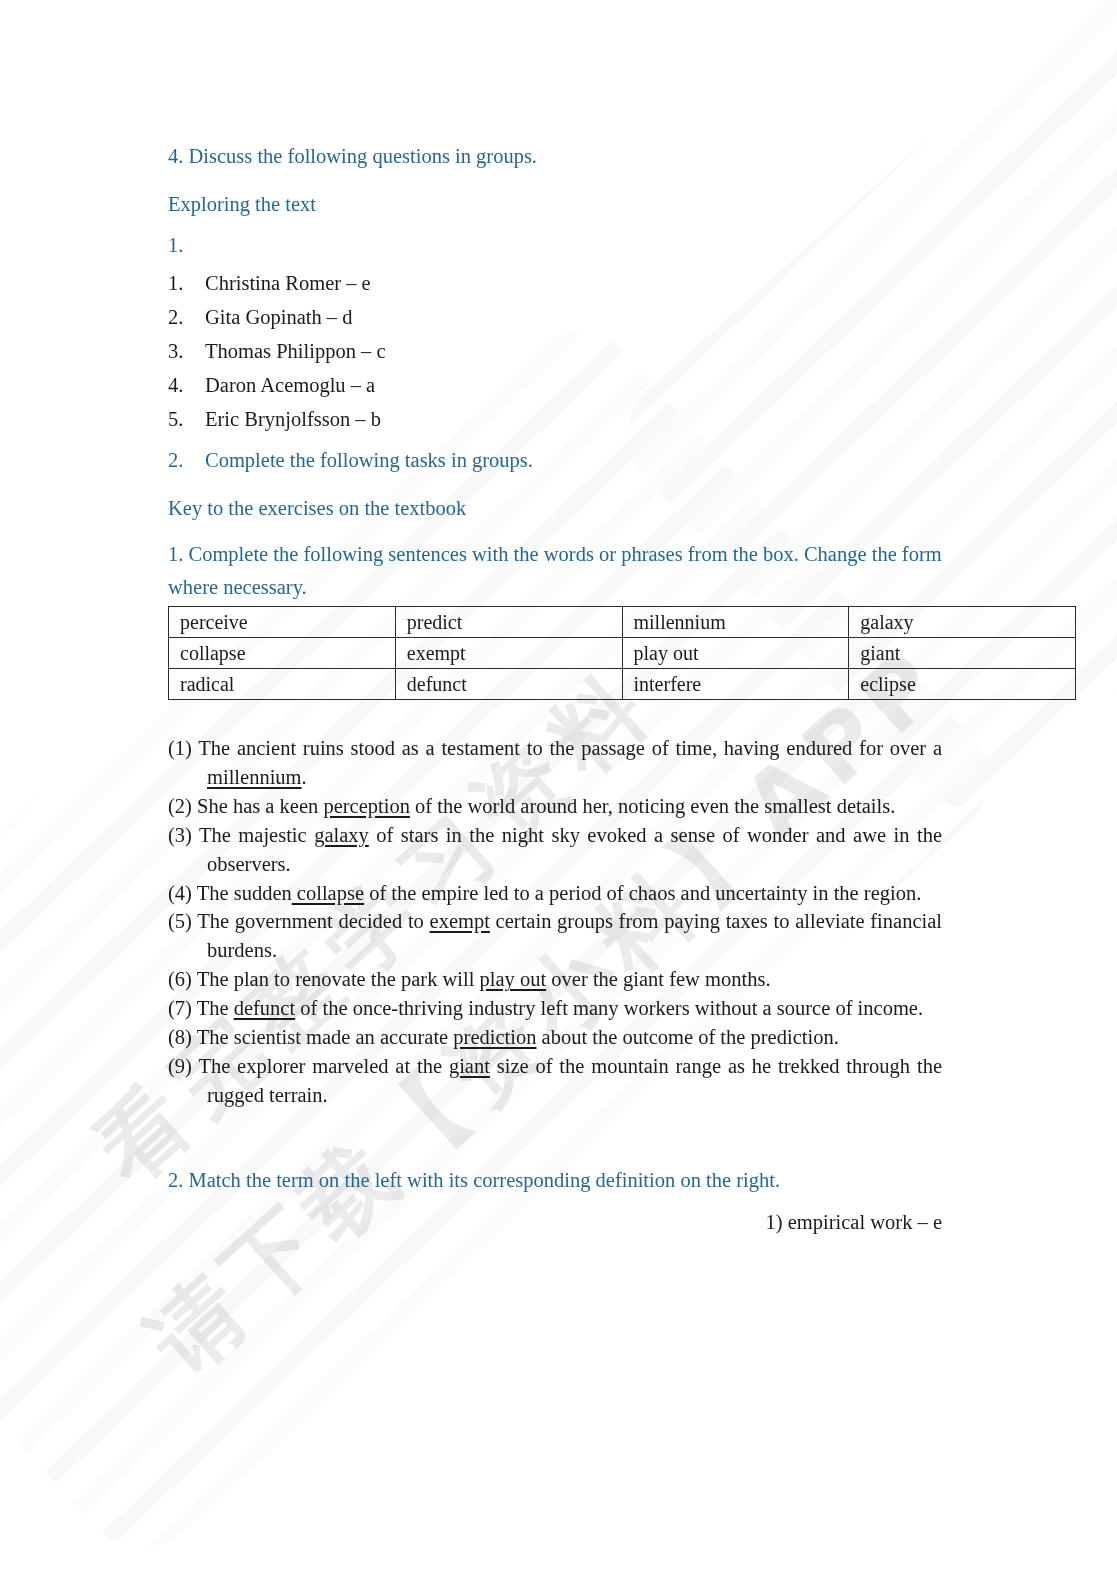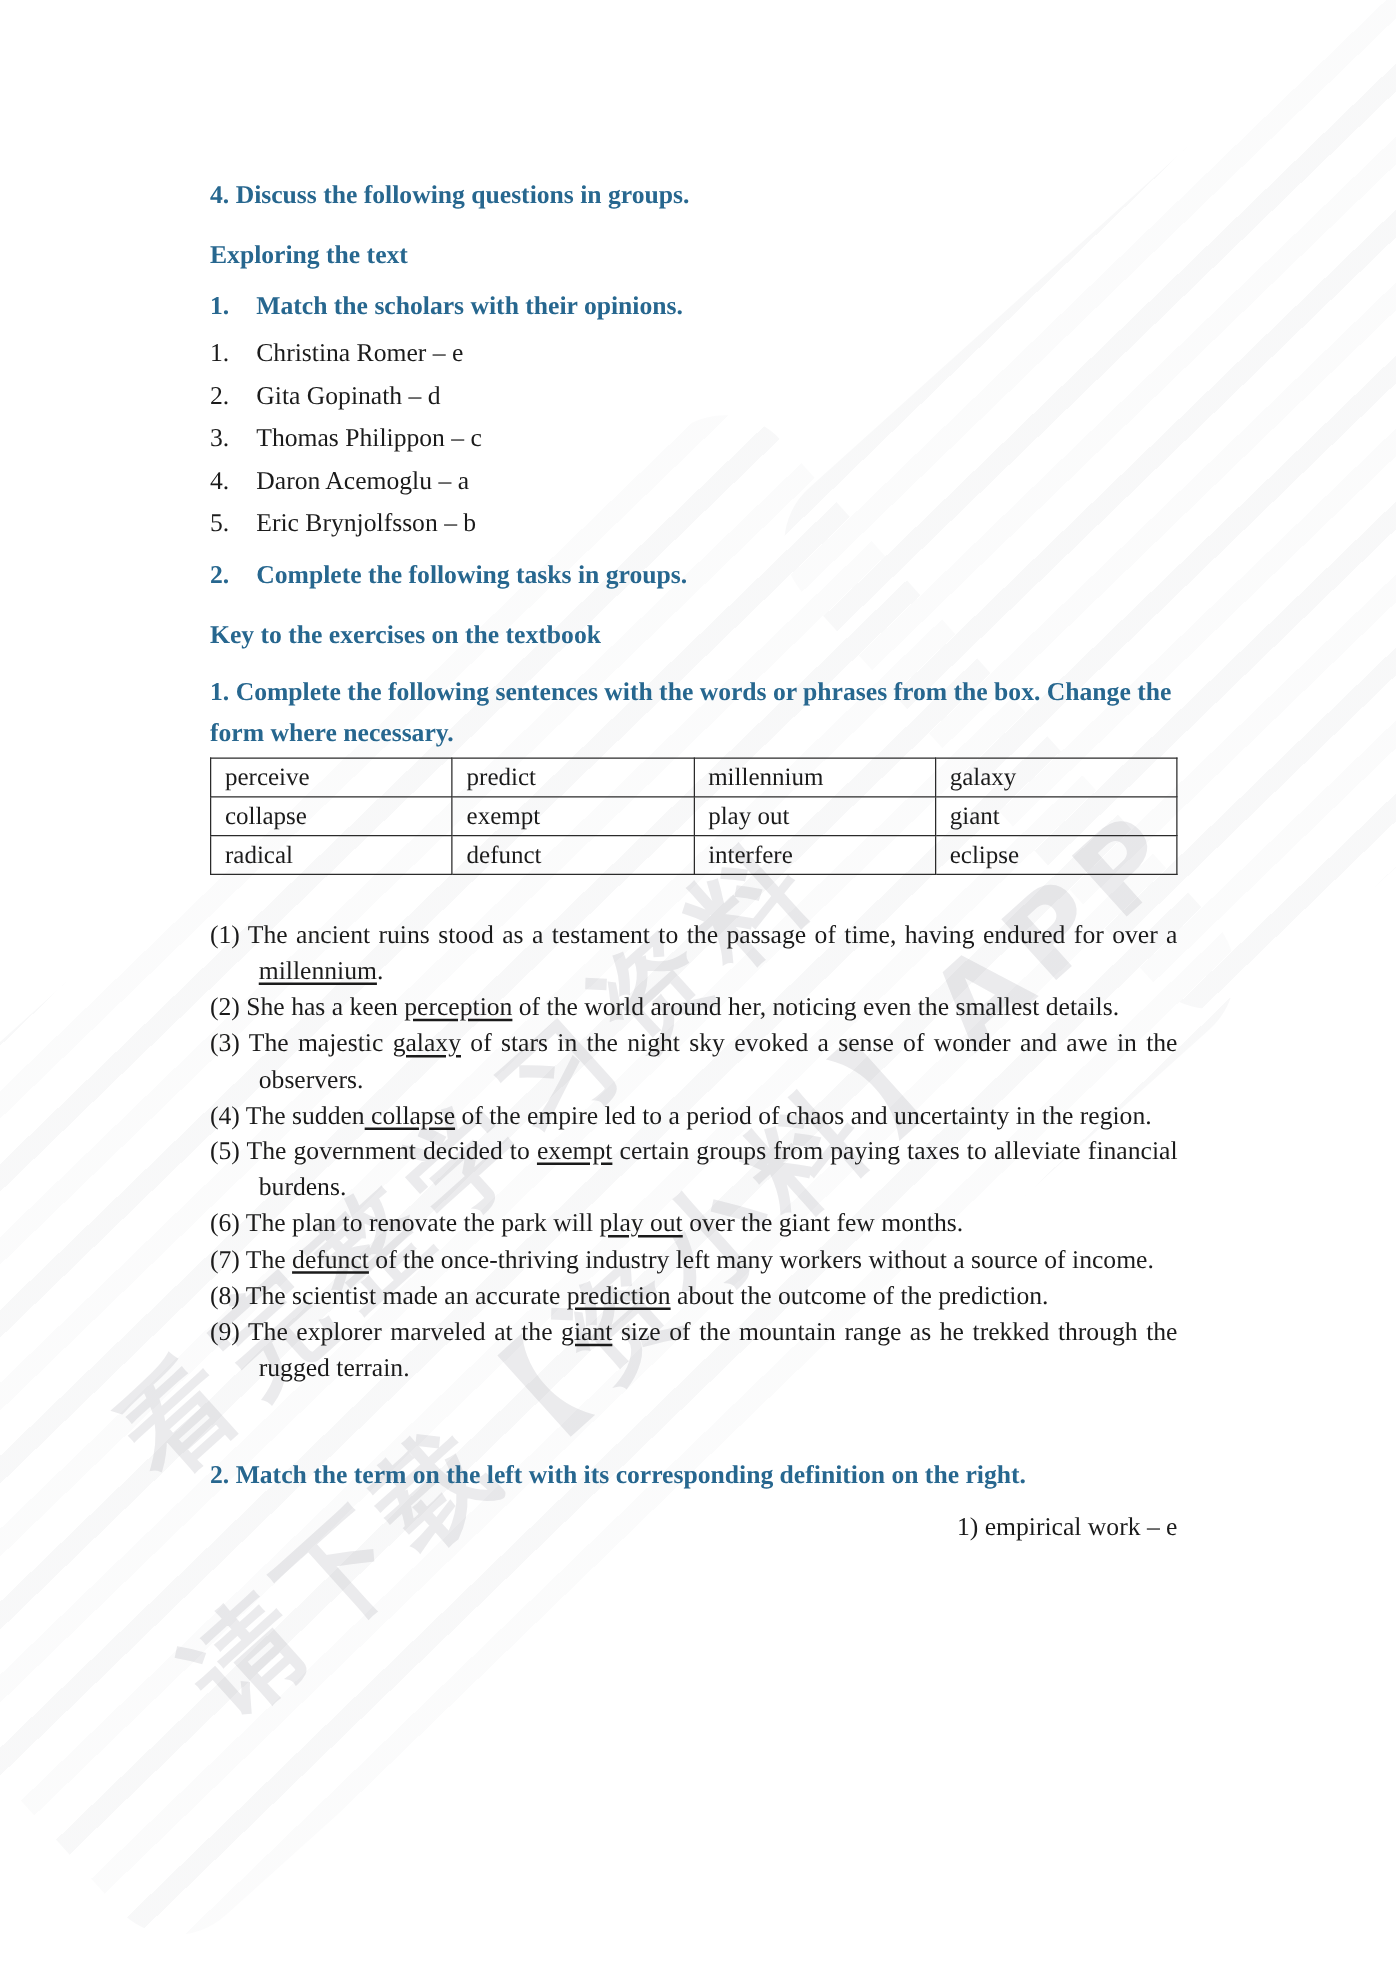--- a/index.html
+++ b/index.html
@@ -34,35 +34,35 @@
     font-weight:bold;
     color:rgba(110,116,128,0.14);
   }
   .wm-text.t1{left:110px;top:1105px;font-size:88px;letter-spacing:14px;}
   .wm-text.t2{left:165px;top:1295px;font-size:90px;letter-spacing:10px;}
   
   .content{
     position:absolute;left:168px;top:131px;width:774px;z-index:1;
     font-size:20.5px;line-height:27px;
   }
-  .blue{color:#27678f;font-weight:bold;}
+  .blue{color:#27678f;}
   .h-discuss{margin:12px 0 0 0;}
   .h-exploring{margin:21px 0 0 0;}
   .num-line{display:flex;margin:14px 0 0 0;}
   .num-line .num{width:37px;flex:0 0 37px;}
   .scholar-list{margin:11px 0 0 0;}
   .scholar-list .num-line{margin:0 0 7px 0;}
   .h-tasks{margin:14px 0 0 0;}
   .h-langskills{margin:14px 0 0 0;}
   .h-key{margin:21px 0 0 0;}
   .h-ex1{margin:16px 0 0 0;line-height:33px;}
   
   table.word-box{
     border-collapse:collapse;
-    width:774px;
+    width:908px;
     margin:2px 0 0 0;
     table-layout:fixed;
     padding-left:20px;
   }
   table.word-box td{
     border:1px solid #2b2b2b;
     height:30px;
     padding:0 6px 0 11px;
     font-size:20px;
     vertical-align:middle;
@@ -93,21 +93,20 @@
 </div>
 
 <div class="content">
 
   <div class="blue h-discuss">4. Discuss the following questions in groups.</div>
 
   <div class="blue h-exploring">Exploring the text</div>
 
   <div class="blue num-line">
     <span class="num">1.</span>
-    <span>Match the scholars with their opinions.</span>
   </div>
 
   <div class="scholar-list">
     <div class="num-line">
       <span class="num">1.</span>
       <span>Christina Romer – e</span>
     </div>
     <div class="num-line">
       <span class="num">2.</span>
       <span>Gita Gopinath – d</span>

